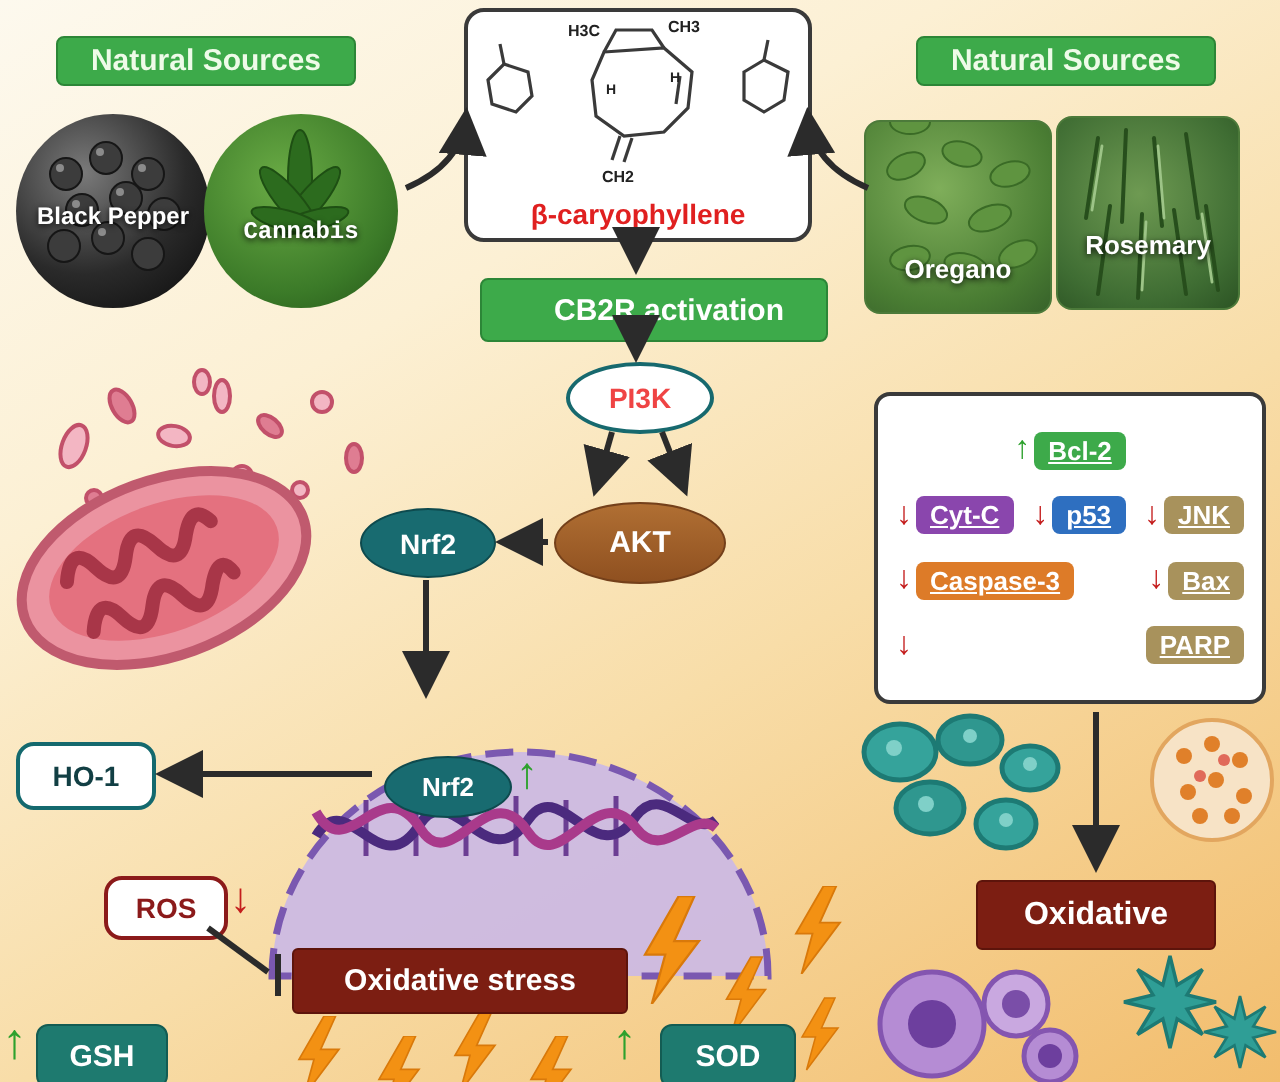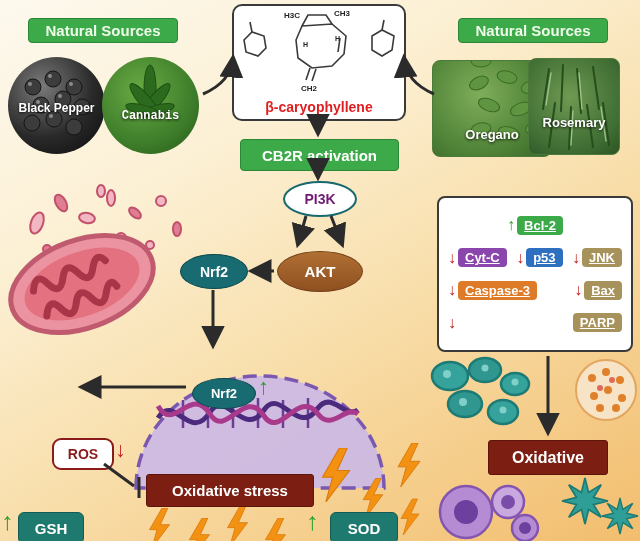--- a/index.html
+++ b/index.html
@@ -12,21 +12,21 @@
   .flexc{display:flex;align-items:center;justify-content:center;}
   
   .src-label{background:#3daa4a;border:1px solid #2c8637;color:#eefbe8;font-weight:bold;font-size:15px;border-radius:4px;padding:3px 0;text-align:center;}
   .img-circle{border-radius:50%;overflow:hidden;}
   .img-tile{border-radius:8px;overflow:hidden;border:1px solid #4c7a3a;}
   .img-label{position:absolute;left:0;right:0;text-align:center;color:#fff;font-weight:bold;font-size:12px;text-shadow:0 1px 3px rgba(0,0,0,.85);}
   .compound-box{background:#fff;border:2px solid #3a3a3a;border-radius:10px;}
   .compound-name{position:absolute;left:0;right:0;bottom:4px;text-align:center;color:#e02020;font-weight:bold;font-size:14px;}
   .green-box{background:#3daa4a;border:1.5px solid #2c8637;color:#fff;font-weight:bold;font-size:15px;border-radius:4px;}
   .ellipse{border-radius:50%;font-weight:bold;}
-  .pi3k{background:#fff;border:2.5px solid #17696e;color:#701a75;font-size:14px;}
+  .pi3k{background:#fff;border:2.5px solid #17696e;color:#ef4444;font-size:14px;}
   .akt{background:linear-gradient(#b06f33,#8f5020);border:1.5px solid #74401a;color:#fff;font-size:15px;}
   .nrf2{background:#186b70;border:1.5px solid #0e4a4e;color:#fff;font-size:14px;}
   .ho1{background:#fff;border:2.5px solid #14696e;border-radius:9px;color:#123f44;font-weight:bold;font-size:14px;}
   .ros{background:#fff;border:2px solid #8b1a1a;border-radius:9px;color:#8b1a1a;font-weight:bold;font-size:14px;}
   .darkred{background:#7c1e12;border:1px solid #5d140b;color:#fff;font-weight:bold;border-radius:3px;}
   .teal{background:#1e7a6f;border:1px solid #135c53;color:#fff;font-weight:bold;font-size:15px;border-radius:6px;}
   .garrow{color:#2da12d;font-weight:bold;}
   .rarrow{color:#c41d1d;font-weight:bold;}
   
   .panel{background:#fff;border:2px solid #3a3a3a;border-radius:8px;display:flex;flex-direction:column;justify-content:space-evenly;padding:4px 9px;box-sizing:border-box;}
@@ -191,21 +191,21 @@
         <ellipse cx="48" cy="42" rx="6" ry="22" transform="rotate(-40 48 50)"></ellipse>
         <ellipse cx="48" cy="48" rx="5" ry="18" transform="rotate(75 48 55)"></ellipse>
         <ellipse cx="48" cy="48" rx="5" ry="18" transform="rotate(-75 48 55)"></ellipse>
       </g>
     </svg>
     <span class="img-label" style="top:52px;font-family:Liberation Mono, monospace;">Cannabis</span>
   </div>
 
   <div class="abs src-label" style="left:458px;top:18px;width:148px;">Natural Sources</div>
 
-  <div class="abs img-tile" style="left:432px;top:60px;width:92px;height:95px;background:radial-gradient(circle at 40% 35%,#7fae5a,#4a7d33 70%,#37622a 100%);padding-left:26px;">
+  <div class="abs img-tile" style="left:432px;top:60px;width:92px;height:95px;background:radial-gradient(circle at 40% 35%,#7fae5a,#4a7d33 70%,#37622a 100%);">
     <svg width="92" height="95">
       <g fill="#5f9440" stroke="#3a6b26" stroke-width="1">
         <ellipse cx="20" cy="22" rx="10" ry="6" transform="rotate(-25 20 22)"></ellipse>
         <ellipse cx="48" cy="16" rx="10" ry="6" transform="rotate(15 48 16)"></ellipse>
         <ellipse cx="72" cy="26" rx="10" ry="6" transform="rotate(-15 72 26)"></ellipse>
         <ellipse cx="30" cy="44" rx="11" ry="6" transform="rotate(20 30 44)"></ellipse>
         <ellipse cx="62" cy="48" rx="11" ry="6" transform="rotate(-20 62 48)"></ellipse>
         <ellipse cx="22" cy="68} " rx="10" ry="6"></ellipse>
         <ellipse cx="22" cy="68" rx="10" ry="6" transform="rotate(-10 22 68)"></ellipse>
         <ellipse cx="50" cy="72" rx="11" ry="6" transform="rotate(15 50 72)"></ellipse>
@@ -257,31 +257,32 @@
         <text x="64" y="10" font-size="8" text-anchor="end">H3C</text>
         <text x="98" y="8" font-size="8" text-anchor="start">CH3</text>
         <text x="73" y="83" font-size="8" text-anchor="middle">CH2</text>
         <text x="99" y="33" font-size="7">H</text>
         <text x="67" y="39" font-size="7">H</text>
       </g>
     </svg>
     <div class="compound-name">β-caryophyllene</div>
   </div>
 
-  <div class="abs green-box flexc" style="left:240px;top:139px;width:157px;height:30px;">CB2R activation</div>
+  <div class="abs green-box flexc" style="left:240px;top:139px;width:157px;height:30px;padding-left:15px;">CB2R activation</div>
 
   <div class="abs ellipse pi3k flexc" style="left:283px;top:181px;width:70px;height:32px;">PI3K</div>
 
   <div class="abs ellipse akt flexc" style="left:277px;top:251px;width:84px;height:39px;">AKT</div>
 
   <div class="abs ellipse nrf2 flexc" style="left:180px;top:254px;width:66px;height:33px;">Nrf2</div>
 
   <div class="abs ellipse nrf2 flexc" style="left:192px;top:378px;width:62px;height:29px;font-size:13px;">Nrf2</div>
   <span class="abs garrow" style="left:258px;top:374px;font-size:22px;">↑</span>
 
+  <div class="abs ho1 flexc" style="left:8px;top:371px;width:66px;height:30px;">HO-1</div>
 
   <div class="abs ros flexc" style="left:52px;top:438px;width:58px;height:28px;">ROS</div>
   <span class="abs rarrow" style="left:115px;top:438px;font-size:21px;">↓</span>
 
   <div class="abs darkred flexc" style="left:146px;top:474px;width:166px;height:31px;font-size:15px;">Oxidative stress</div>
 
   <span class="abs garrow" style="left:1px;top:507px;font-size:25px;">↑</span>
   <div class="abs teal flexc" style="left:18px;top:512px;width:64px;height:30px;">GSH</div>
 
   <span class="abs garrow" style="left:306px;top:507px;font-size:25px;">↑</span>

